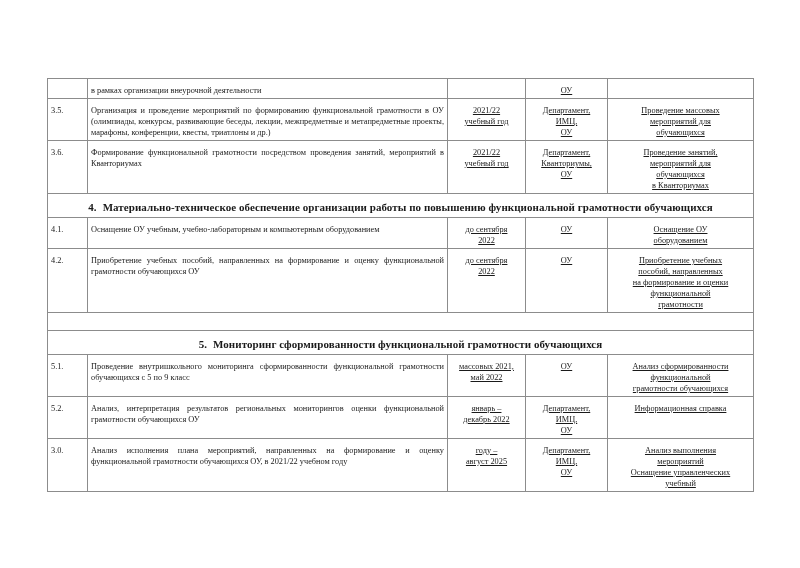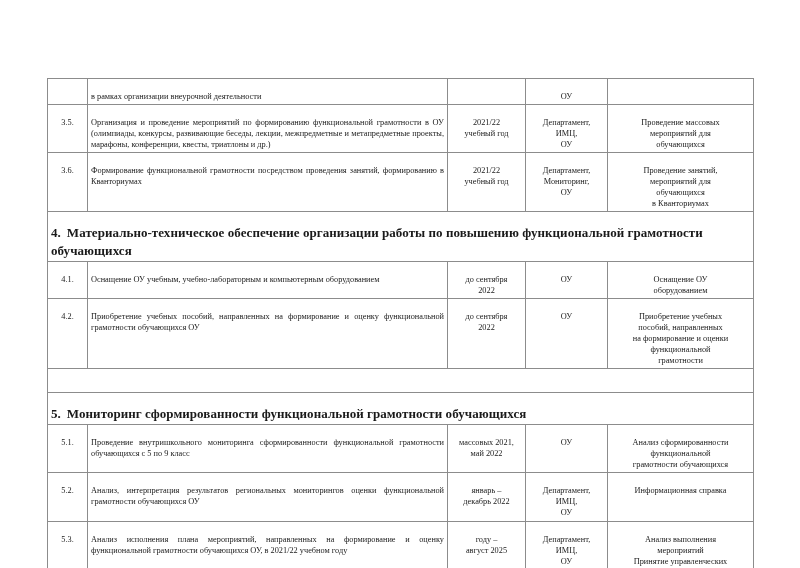--- a/index.html
+++ b/index.html
@@ -34,62 +34,64 @@
     width: 706px;
     border-collapse: collapse;
     table-layout: fixed;
     font-size: 8.3px;
     line-height: 1.33;
   }
 
   #doc-table td {
     border: 1px solid #ararara;
     border: 1px solid #8c8c8c;
-    padding: 12px 3px 2px 3px;
+    padding: 6px 3px 2px 3px;
     vertical-align: top;
     background: #ffffff;
   }
 
   
   col.c-num   { width: 40px; }
   col.c-act   { width: 360px; }
   col.c-date  { width: 78px; }
   col.c-resp  { width: 82px; }
   col.c-res   { width: 146px; }
 
   td.num {
-    text-align: center;
+    text-align: left;
     padding-left: 5px;
     white-space: nowrap;
   }
   td.activity {
     text-align: justify;
     text-justify: inter-word;
     padding-left: 5px;
     padding-right: 5px;
     hyphens: none;
   }
   td.dates,
   td.resp,
   td.result {
     text-align: center;
+    text-decoration: underline;
   }
 
   
   tr.continuation td {
     border-top: 1px solid #8c8c8c;
   }
   tr.continuation td.activity { text-align: left; }
 
   
   td.section-heading {
+    text-align: center;
     font-weight: bold;
     padding: 1px 4px 2px 4px;
     letter-spacing: 0.05px;
-    font-size: 13px;
+    font-size: 11px;
   }
   td.section-heading .sec-num {
     display: inline-block;
     margin-right: 6px;
   }
 
   
   tr.spacer td {
     border: none;
     height: 9px;
@@ -133,28 +135,28 @@
           </td>
         <td class="result cell-lines">
             <div>Проведение массовых</div>
             <div>мероприятий для</div>
             <div>обучающихся</div>
           </td>
       </tr>
 
       <tr>
         <td class="num">3.6.</td>
-        <td class="activity">Формирование функциональной грамотности посредством проведения занятий, формированию в Кванториумах</td>
+        <td class="activity">Формирование функциональной грамотности посредством проведения занятий, мероприятий в Кванториумах</td>
         <td class="dates cell-lines">
             <div>2021/22</div>
             <div>учебный год</div>
           </td>
         <td class="resp cell-lines">
             <div>Департамент,</div>
-            <div>Мониторинг,</div>
+            <div>Кванториумы,</div>
             <div>ОУ</div>
           </td>
         <td class="result cell-lines">
             <div>Проведение занятий,</div>
             <div>мероприятий для</div>
             <div>обучающихся</div>
             <div>в Кванториумах</div>
           </td>
       </tr>
 
@@ -237,34 +239,34 @@
             <div>Департамент,</div>
             <div>ИМЦ,</div>
             <div>ОУ</div>
           </td>
         <td class="result cell-lines">
             <div>Информационная справка</div>
           </td>
       </tr>
 
       <tr>
-        <td class="num">5.3.</td>
+        <td class="num">3.0.</td>
         <td class="activity">Анализ исполнения плана мероприятий, направленных на формирование и оценку функциональной грамотности обучающихся ОУ, в 2021/22 учебном году</td>
         <td class="dates cell-lines">
             <div>году –</div>
             <div>август 2025</div>
           </td>
         <td class="resp cell-lines">
             <div>Департамент,</div>
             <div>ИМЦ,</div>
             <div>ОУ</div>
           </td>
         <td class="result cell-lines">
             <div>Анализ выполнения</div>
             <div>мероприятий</div>
-            <div>Принятие управленческих</div>
-            <div>январь</div>
+            <div>Оснащение управленческих</div>
+            <div>учебный</div>
           </td>
       </tr>
 
     </tbody>
   </table>
 </div>
 
 </body></html>

